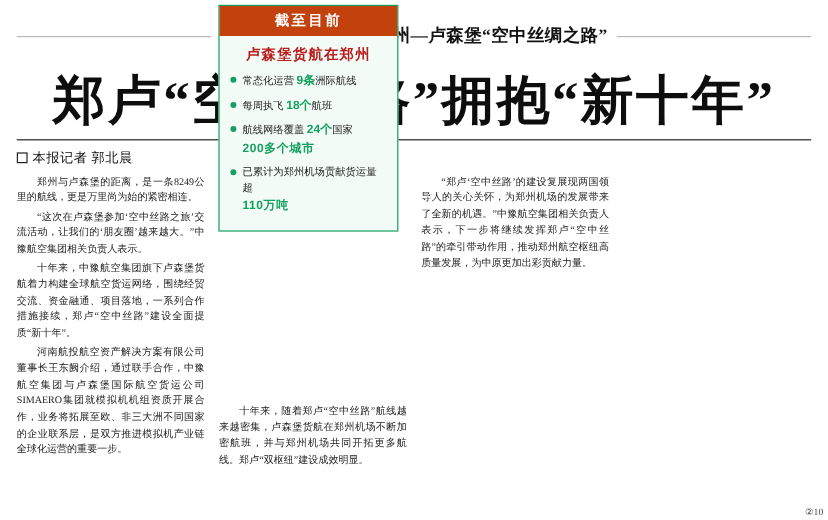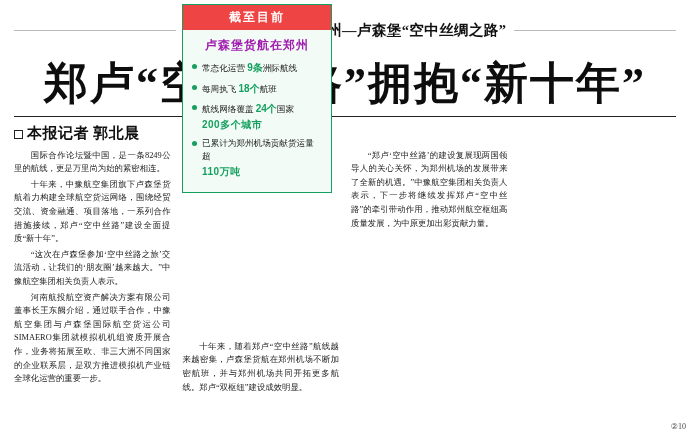--- a/index.html
+++ b/index.html
@@ -72,22 +72,22 @@
     color:#0d0d0d;
     font-family:"Liberation Serif", serif;
   }
   .rule-double{
     border-top:1px solid #222;
     margin:8px 0 0 0;
   }
 
   
   .byline{
-    font-size:15px;
-    font-weight:bold;
+    font-size:11px;
+    font-weight:normal;
     margin:7px 0 6px 0;
     letter-spacing:.5px;
   }
   .byline .box{
     display:inline-block;
     width:7px;height:7px;
     border:1px solid #222;
     margin-right:4px;
     vertical-align:middle;
   }
@@ -112,34 +112,34 @@
     left:182px;
     top:4px;
     width:150px;
     border:1px solid #15a05f;
     background:#f2fbf6;
     box-sizing:border-box;
     z-index:5;
     padding:0 0 8px 0;
   }
   .fb-head{
-    background:#ef4444;
+    background:#c2410c;
     color:#fff;
     text-align:center;
     font-size:12px;
     font-weight:bold;
     letter-spacing:2px;
     padding:4px 0 4px 0;
     font-family:"Liberation Sans", sans-serif;
   }
   .fb-sub{
     text-align:center;
     font-size:12px;
     font-weight:bold;
-    color:#a21caf;
+    color:#b91c1c;
     margin:7px 0 6px 0;
     letter-spacing:1px;
   }
   .fb-list{
     margin:0;padding:0 9px;
     list-style:none;
     font-size:8.6px;
     line-height:1.55;
     color:#1b1b1b;
   }
@@ -204,23 +204,23 @@
   </div>
 
   <h1 class="headline">郑卢“空中丝路”拥抱“新十年”</h1>
   <div class="rule-double"></div>
 
   <div class="byline">
     <span class="box"></span><span></span><span>本报记者 郭北晨</span>
   </div>
 
   <div class="cols">
-    <p>国际合作论坛暨中国，是一条8249公里的航线，更是万里尚为始的紧密相连。</p>
+    <p>郑州与卢森堡的距离，是一条8249公里的航线，更是万里尚为始的紧密相连。</p>
+    <p>“这次在卢森堡参加‘空中丝路之旅’交流活动，让我们的‘朋友圈’越来越大。”中豫航空集团相关负责人表示。</p>
     <p>十年来，中豫航空集团旗下卢森堡货航着力构建全球航空货运网络，围绕经贸交流、资金融通、项目落地，一系列合作措施接续，郑卢“空中丝路”建设全面提质“新十年”。</p>
-    <p>“这次在卢森堡参加‘空中丝路之旅’交流活动，让我们的‘朋友圈’越来越大。”中豫航空集团相关负责人表示。</p>
     <p>河南航投航空资产解决方案有限公司董事长王东阙介绍，通过联手合作，中豫航空集团与卢森堡国际航空货运公司SIMAERO集团就模拟机机组资质开展合作，业务将拓展至欧、非三大洲不同国家的企业联系层，是双方推进模拟机产业链全球化运营的重要一步。</p>
     <span class="spacer-fact"></span>
     <p>十年来，随着郑卢“空中丝路”航线越来越密集，卢森堡货航在郑州机场不断加密航班，并与郑州机场共同开拓更多航线。郑卢“双枢纽”建设成效明显。</p>
     <p>“郑卢‘空中丝路’的建设复展现两国领导人的关心关怀，为郑州机场的发展带来了全新的机遇。”中豫航空集团相关负责人表示，下一步将继续发挥郑卢“空中丝路”的牵引带动作用，推动郑州航空枢纽高质量发展，为中原更加出彩贡献力量。</p>
   </div>
 
   <div class="factbox">
     <div class="fb-head">截至目前</div>
     <div class="fb-sub">卢森堡货航在郑州</div>
     <ul class="fb-list">

